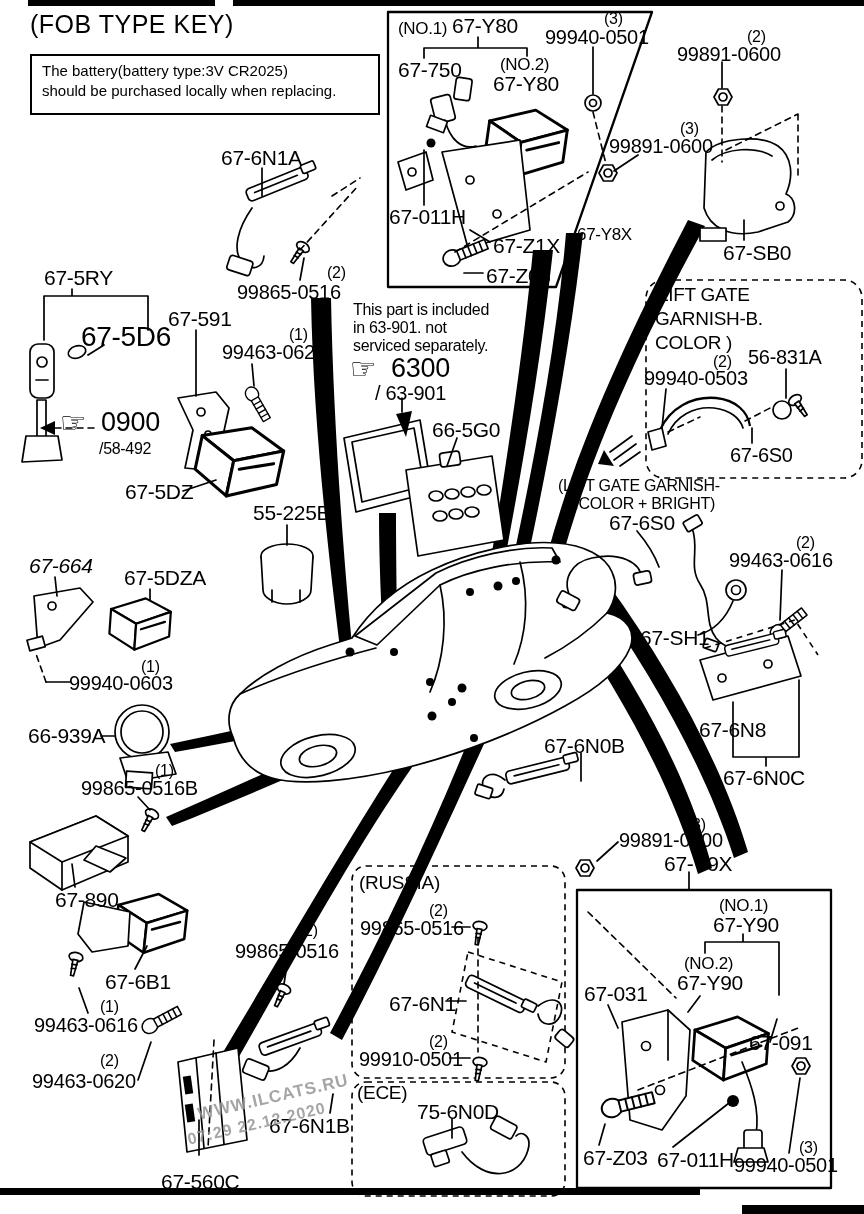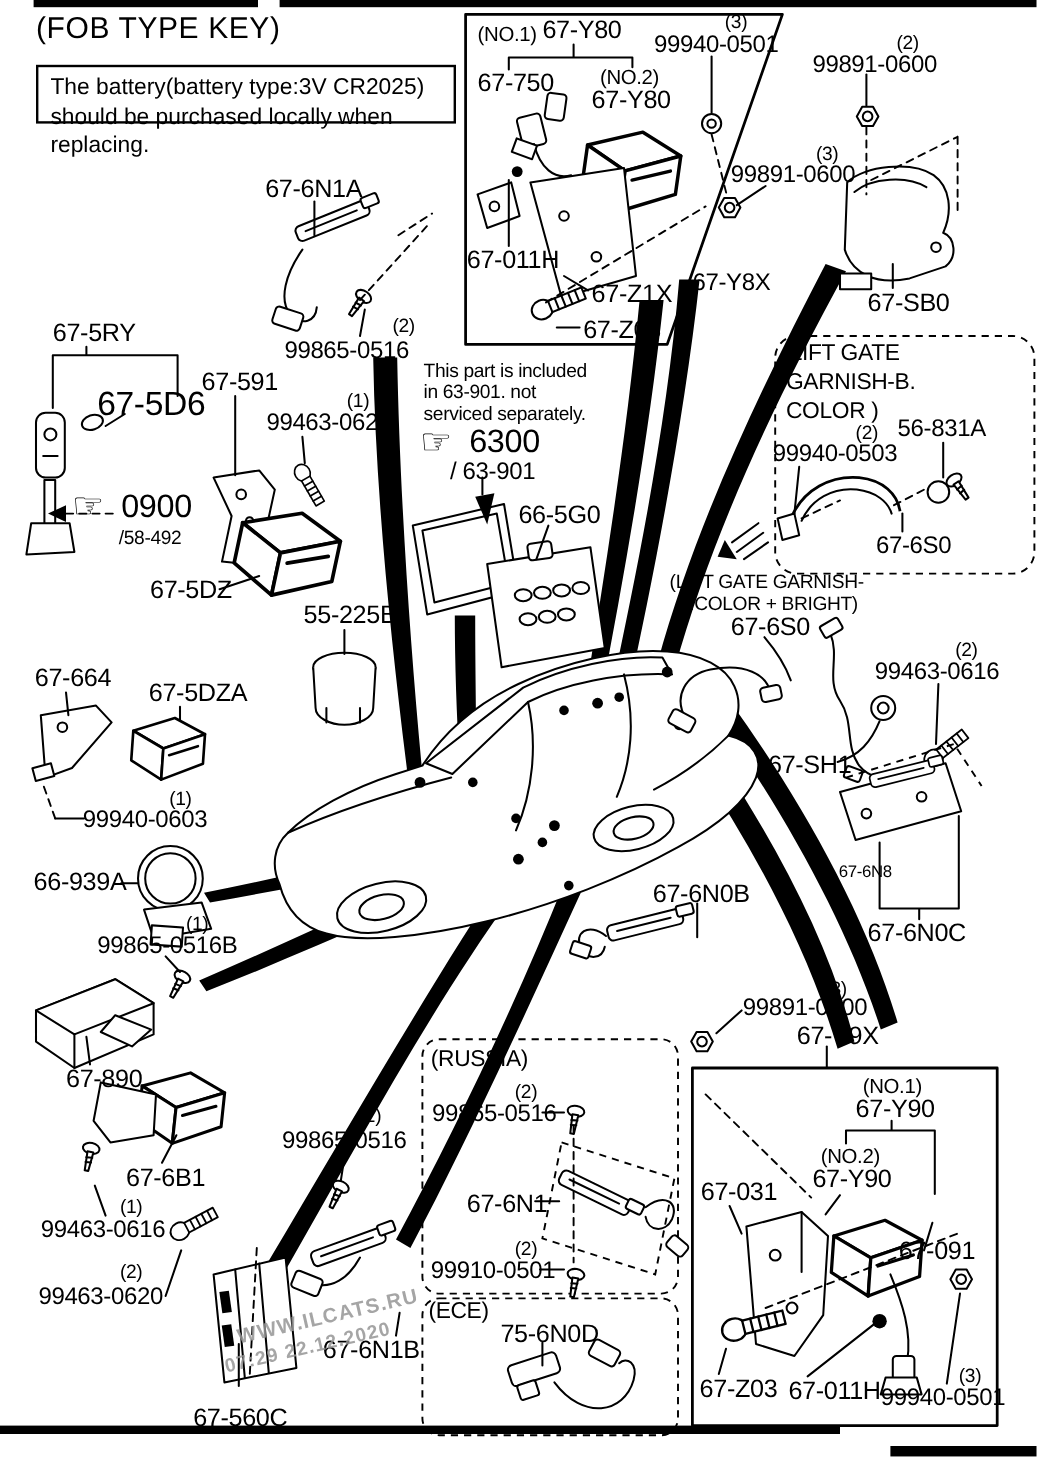--- a/index.html
+++ b/index.html
@@ -2,21 +2,21 @@
 <html><head>
 <meta charset="utf-8">
 <style>
   html,body{margin:0;padding:0;background:#fff;}
   .stage{position:relative;width:864px;height:1214px;background:#ffffff;overflow:hidden;
          font-family:"Liberation Sans",sans-serif;color:#000;}
   svg.art{position:absolute;left:0;top:0;}
   .lbl{position:absolute;white-space:nowrap;line-height:1;letter-spacing:-0.3px;color:#000;}
   .title{left:30px;top:12px;font-size:25px;letter-spacing:0.5px;}
   .notebox{position:absolute;left:30px;top:54px;width:336px;height:40px;border:2px solid #000;
-           padding:5px 0 0 10px;font-size:19px;line-height:1.3;}
+           padding:5px 0 12px 10px;font-size:15px;line-height:1.3;}
   .wm{color:#969696;opacity:.85;font-weight:bold;transform-origin:left top;letter-spacing:1px;}
   .hand{font-family:"DejaVu Sans",sans-serif;letter-spacing:0;}
   
   .s{stroke:#000;fill:none;stroke-width:1.7;stroke-linecap:round;stroke-linejoin:round;}
   .s2{stroke:#000;fill:none;stroke-width:2.3;stroke-linejoin:round;}
   .w{stroke:#000;fill:#fff;stroke-width:1.7;stroke-linejoin:round;}
   .d{stroke:#000;fill:none;stroke-width:1.6;stroke-dasharray:6 5;}
   .blk{fill:#000;stroke:none;}
 </style>
 </head>
@@ -409,36 +409,36 @@
       <div class="lbl" style="left: 398px; top: 59px; font-size: 21px;">67-750</div>
       <div class="lbl" style="left: 500px; top: 56px; font-size: 17px;">(NO.2)</div>
       <div class="lbl" style="left: 493px; top: 73px; font-size: 21px;">67-Y80</div>
       <div class="lbl" style="left: 680px; top: 121px; font-size: 16px;">(3)</div>
       <div class="lbl" style="left: 609px; top: 136px; font-size: 20px;">99891-0600</div>
       <div class="lbl" style="left: 747px; top: 29px; font-size: 16px;">(2)</div>
       <div class="lbl" style="left: 677px; top: 44px; font-size: 20px;">99891-0600</div>
       <div class="lbl" style="left: 389px; top: 206px; font-size: 21px;">67-011H</div>
       <div class="lbl" style="left: 493px; top: 235px; font-size: 21px;">67-Z1X</div>
       <div class="lbl" style="left: 486px; top: 265px; font-size: 21px;">67-Z03</div>
-      <div class="lbl" style="left: 577px; top: 226px; font-size: 20px;">67-Y8X</div>
+      <div class="lbl" style="left: 577px; top: 226px; font-size: 17px;">67-Y8X</div>
       <div class="lbl" style="left: 723px; top: 242px; font-size: 21px;">67-SB0</div>
       <div class="lbl" style="left: 221px; top: 147px; font-size: 21px;">67-6N1A</div>
       <div class="lbl" style="left: 327px; top: 265px; font-size: 16px;">(2)</div>
       <div class="lbl" style="left: 237px; top: 282px; font-size: 20px;">99865-0516</div>
       <div class="lbl" style="left: 44px; top: 267px; font-size: 21px;">67-5RY</div>
       <div class="lbl" style="left: 81px; top: 323px; font-size: 28px;">67-5D6</div>
       <div class="lbl" style="left: 168px; top: 308px; font-size: 21px;">67-591</div>
       <div class="lbl" style="left: 289px; top: 327px; font-size: 16px;">(1)</div>
       <div class="lbl" style="left: 222px; top: 342px; font-size: 20px;">99463-0620</div>
       <div class="lbl hand" style="left: 60px; top: 408px; font-size: 30px;">☞</div>
       <div class="lbl" style="left: 101px; top: 409px; font-size: 27px;">0900</div>
       <div class="lbl" style="left: 99px; top: 441px; font-size: 16px;">/58-492</div>
       <div class="lbl" style="left: 125px; top: 481px; font-size: 21px;">67-5DZ</div>
       <div class="lbl" style="left: 253px; top: 502px; font-size: 21px;">55-225B</div>
-      <div class="lbl" style="left: 29px; top: 555px; font-size: 21px;">67-664</div>
+      <div class="lbl" style="left: 29px; top: 555px; font-size: 21px; font-style: italic;">67-664</div>
       <div class="lbl" style="left: 124px; top: 567px; font-size: 21px;">67-5DZA</div>
       <div class="lbl" style="left: 141px; top: 659px; font-size: 16px;">(1)</div>
       <div class="lbl" style="left: 69px; top: 673px; font-size: 20px;">99940-0603</div>
       <div class="lbl" style="left: 28px; top: 725px; font-size: 21px;">66-939A</div>
       <div class="lbl" style="left: 155px; top: 763px; font-size: 16px;">(1)</div>
       <div class="lbl" style="left: 81px; top: 778px; font-size: 20px;">99865-0516B</div>
       <div class="lbl" style="left: 43px; top: 889px; font-size: 21px; margin-left: 12px;">67-890</div>
       <div class="lbl" style="left: 105px; top: 971px; font-size: 21px;">67-6B1</div>
       <div class="lbl" style="left: 299px; top: 923px; font-size: 16px;">(2)</div>
       <div class="lbl" style="left: 235px; top: 941px; font-size: 20px;">99865-0516</div>
@@ -463,21 +463,21 @@
       <div class="lbl" style="left: 713px; top: 354px; font-size: 16px;">(2)</div>
       <div class="lbl" style="left: 644px; top: 368px; font-size: 20px;">99940-0503</div>
       <div class="lbl" style="left: 748px; top: 347px; font-size: 20px;">56-831A</div>
       <div class="lbl" style="left: 730px; top: 445px; font-size: 20px;">67-6S0</div>
       <div class="lbl" style="left: 558px; top: 478px; font-size: 16px;">(LIFT GATE GARNISH-</div>
       <div class="lbl" style="left: 564px; top: 496px; font-size: 16px;">B.COLOR + BRIGHT)</div>
       <div class="lbl" style="left: 609px; top: 512px; font-size: 21px;">67-6S0</div>
       <div class="lbl" style="left: 796px; top: 535px; font-size: 16px;">(2)</div>
       <div class="lbl" style="left: 729px; top: 550px; font-size: 20px;">99463-0616</div>
       <div class="lbl" style="left: 640px; top: 627px; font-size: 21px;">67-SH1</div>
-      <div class="lbl" style="left: 699px; top: 719px; font-size: 14px;">67-6N8</div>
+      <div class="lbl" style="left: 699px; top: 719px; font-size: 21px;">67-6N8</div>
       <div class="lbl" style="left: 723px; top: 767px; font-size: 21px;">67-6N0C</div>
       <div class="lbl" style="left: 544px; top: 735px; font-size: 21px;">67-6N0B</div>
       <div class="lbl" style="left: 687px; top: 817px; font-size: 16px;">(3)</div>
       <div class="lbl" style="left: 619px; top: 830px; font-size: 20px;">99891-0600</div>
       <div class="lbl" style="left: 664px; top: 853px; font-size: 21px;">67-Y9X</div>
       <div class="lbl" style="left: 719px; top: 897px; font-size: 17px;">(NO.1)</div>
       <div class="lbl" style="left: 713px; top: 914px; font-size: 21px;">67-Y90</div>
       <div class="lbl" style="left: 684px; top: 955px; font-size: 17px;">(NO.2)</div>
       <div class="lbl" style="left: 677px; top: 972px; font-size: 21px;">67-Y90</div>
       <div class="lbl" style="left: 584px; top: 983px; font-size: 21px; text-align: right;">67-031</div>

